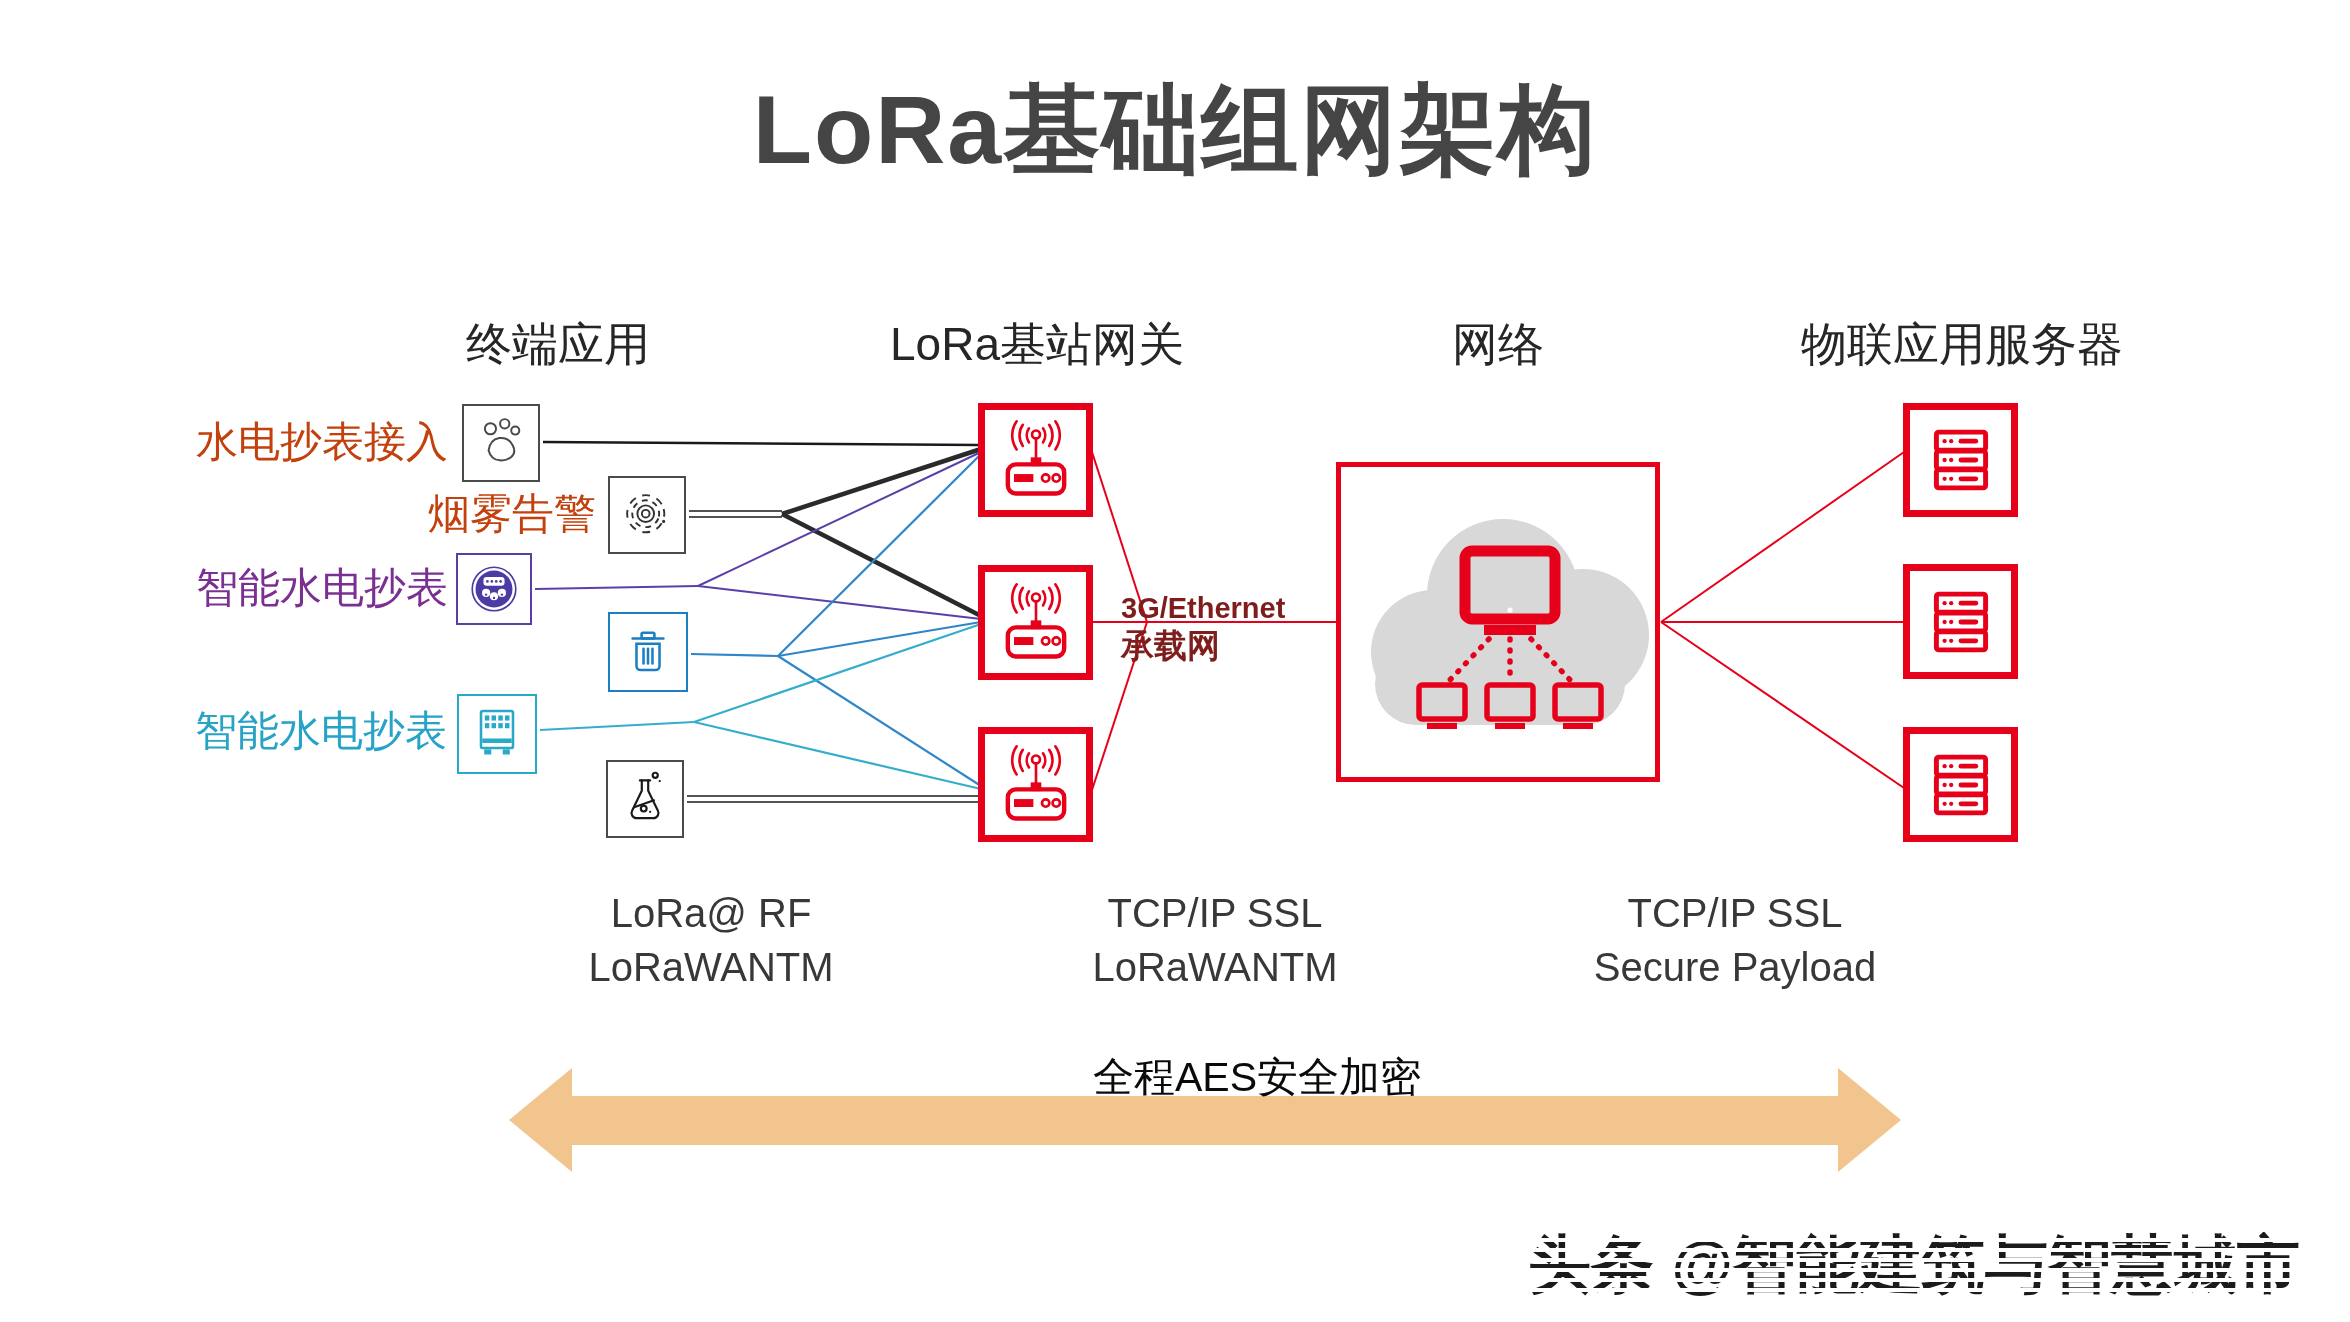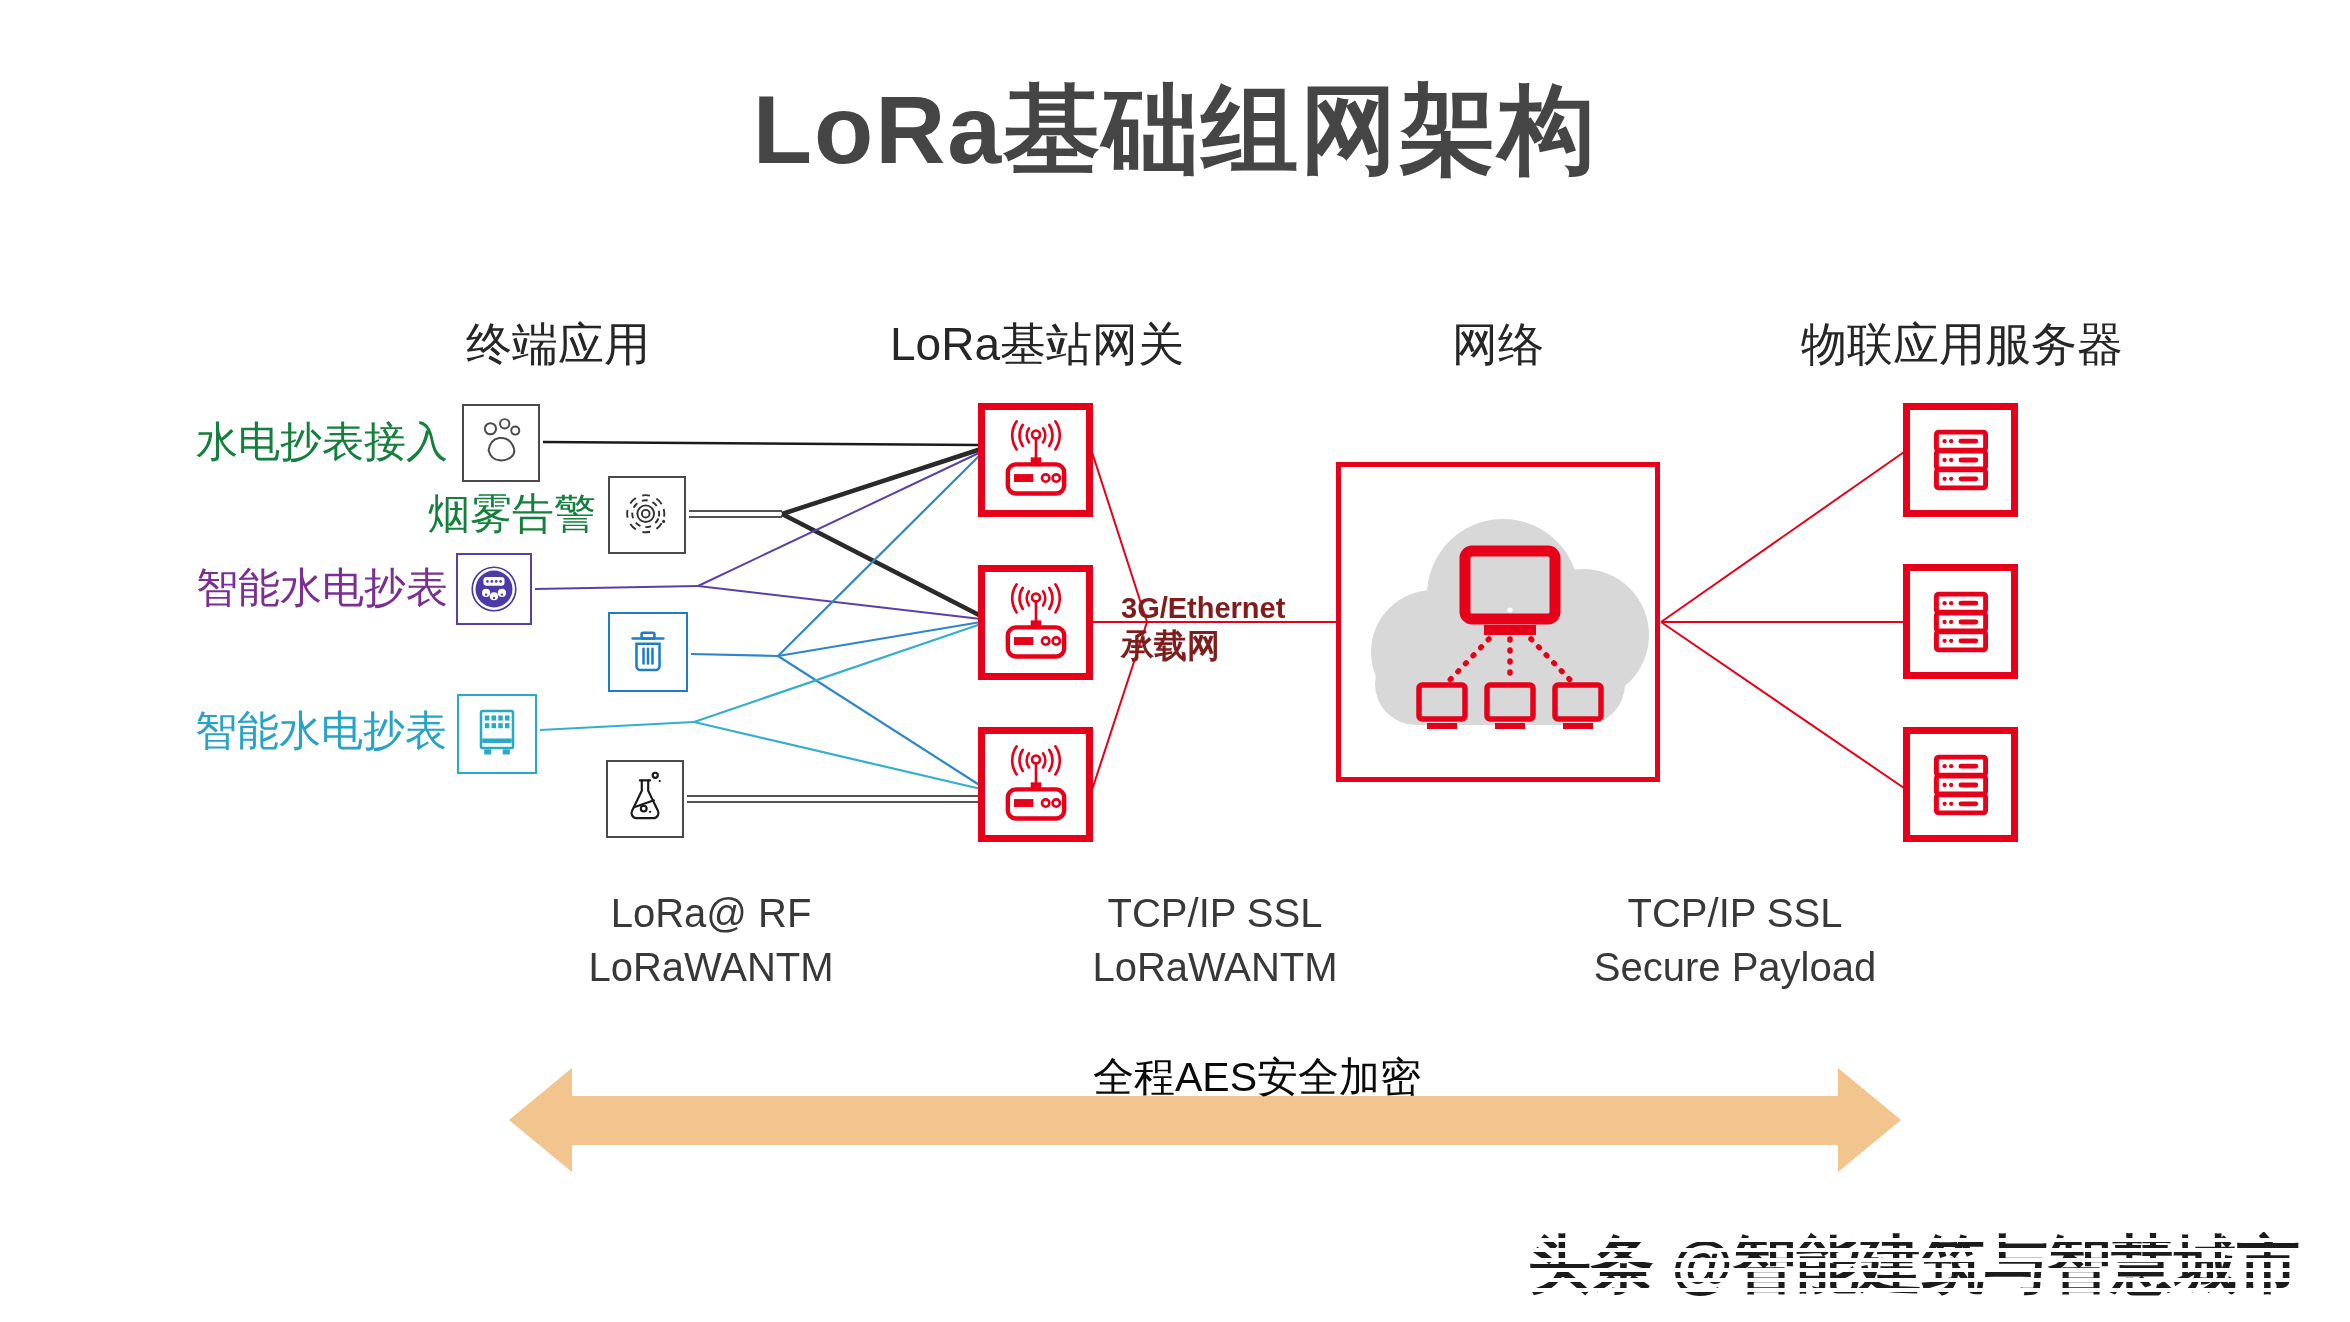--- a/index.html
+++ b/index.html
@@ -11,21 +11,21 @@
   .title{
     left:0;top:66px;width:2350px;text-align:center;
     font-size:97px;font-weight:bold;color:#454545;letter-spacing:2px;
   }
   .col-header{
     top:314px;text-align:center;font-size:46px;color:#262626;white-space:nowrap;
   }
   .dev-label{
     text-align:right;font-size:42px;line-height:48px;white-space:nowrap;
   }
-  .c-dark{color:#15803d}
+  .c-dark{color:#c2410c}
   .c-purple{color:#7B2F92}
   .c-blue{color:#1873BC}
   .c-cyan{color:#26A3C5}
   .icon-box{
     background:#fff;display:flex;align-items:center;justify-content:center;box-sizing:border-box;
   }
   .bx-dark{border:2px solid #4a4a4a;}
   .bx-purple{border:2px solid #5B3DA6;}
   .bx-blue{border:2.5px solid #1C7EC3;}
   .bx-cyan{border:2.5px solid #29A9C8;}

